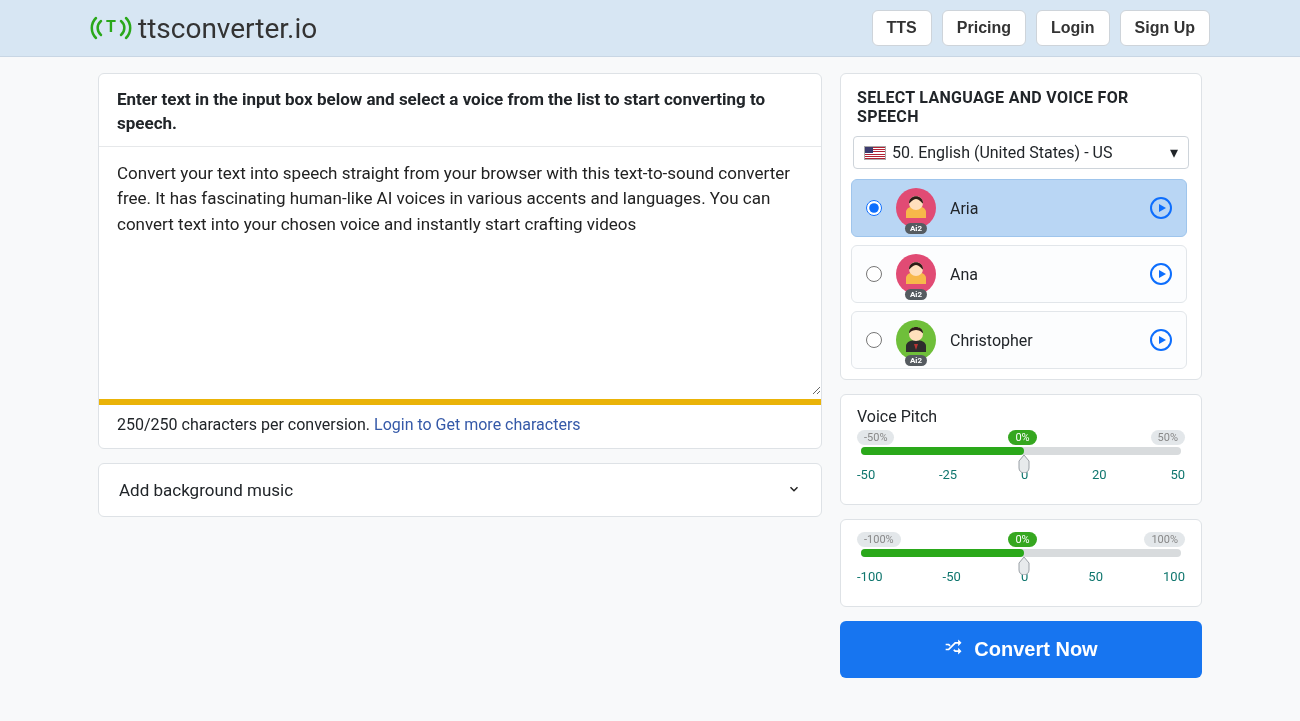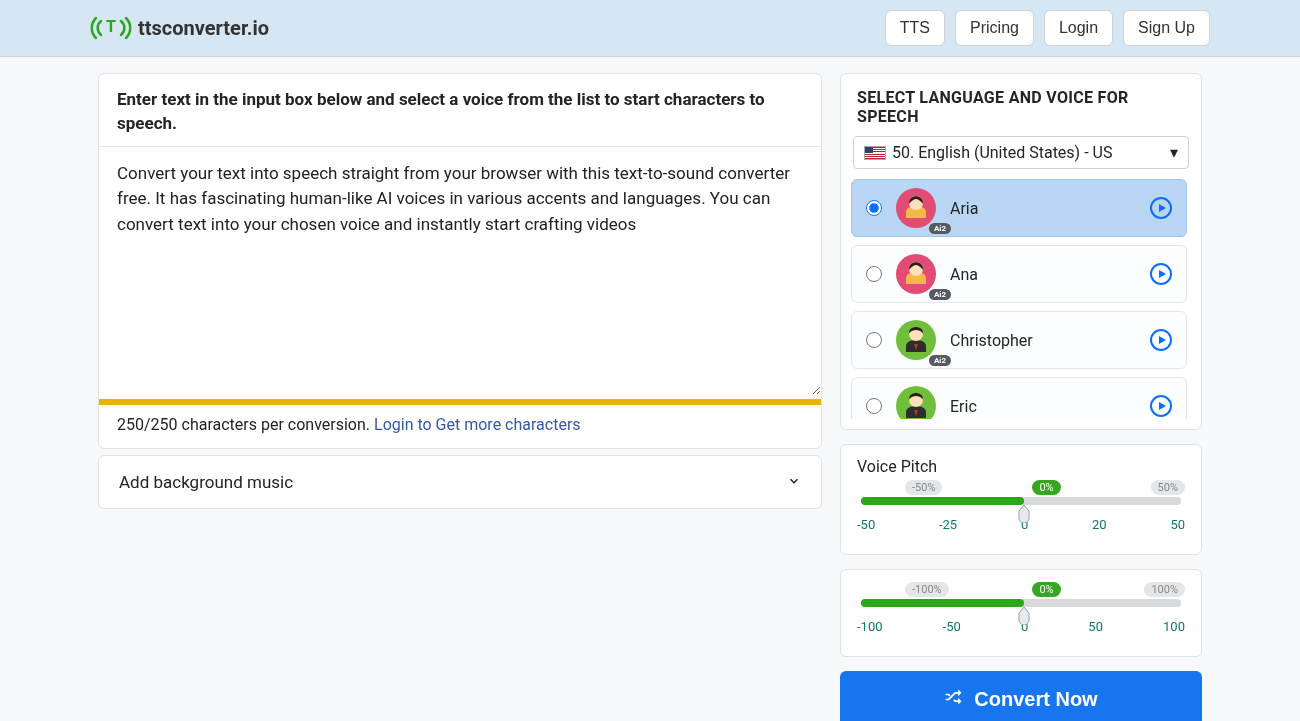--- a/index.html
+++ b/index.html
@@ -1,51 +1,51 @@
 <!DOCTYPE html>
 <html><head>
 <meta charset="utf-8">
 <style>
   * { box-sizing: border-box; margin: 0; padding: 0; }
   body { font-family: -apple-system, BlinkMacSystemFont, "Segoe UI", Roboto, Helvetica, Arial, sans-serif; background: #f8f9fa; color: #212529; font-size: 16px; }
   .topbar { background: #d7e6f3; height: 57px; display: flex; align-items: center; justify-content: space-between; padding: 0 90px 0 90px; border-bottom: 1px solid #c8d6e4; }
   .brand { display: flex; align-items: center; gap: 6px; }
-  .brand-text { font-size: 20px; font-weight: 700; color: #333; }
+  .brand-text { font-size: 28px; font-weight: 400; color: #333; }
   .brand-logo { display:flex; align-items:center; }
   .nav { display: flex; gap: 10px; }
-  .nav button { background: #fff; border: 1px solid #ced4da; border-radius: 6px; padding: 8px 14px; font-size: 16px; color: #333; cursor: pointer; }
+  .nav button { background: #fff; border: 1px solid #ced4da; border-radius: 6px; padding: 8px 14px; font-size: 16px; color: #333; cursor: pointer; font-weight: bold; }
   .page { max-width: 1120px; margin: 16px auto; display: flex; gap: 18px; padding: 0 8px; }
   .left { flex: 1; }
   .right { width: 362px; display: flex; flex-direction: column; gap: 14px; }
   .card { background: #fff; border: 1px solid #dee2e6; border-radius: 6px; }
   .instr { padding: 14px 18px 10px; font-weight: 700; font-size: 17px; line-height: 1.4; border-bottom: 1px solid #e6e8ea; }
   textarea { width: 100%; border: none; padding: 14px 18px; font-size: 17px; line-height: 1.5; resize: both; height: 248px; font-family: inherit; color: #222; outline: none; }
   .counter { padding: 10px 18px 14px; border-top: 6px solid #eab308; font-size: 16px; }
   .counter a { color: #3559a8; text-decoration: none; cursor: pointer; }
-  .bgmusic { margin-top: 6px; padding: 16px 20px; display: flex; justify-content: space-between; align-items: center; cursor: pointer; font-size: 17px; }
+  .bgmusic { margin-top: 14px; padding: 16px 20px; display: flex; justify-content: space-between; align-items: center; cursor: pointer; font-size: 17px; }
   .panel-title { font-weight: 700; text-transform: uppercase; font-size: 16px; letter-spacing: .3px; padding: 14px 16px 10px; }
   .lang-select { margin: 0 12px 10px; border: 1px solid #ced4da; border-radius: 4px; padding: 6px 10px; display: flex; align-items: center; justify-content: space-between; cursor: pointer; background: #fff; font-size: 16px; gap: 32px; }
   .flag { width: 22px; height: 14px; display: inline-block; margin-right: 6px; background: linear-gradient(to bottom,#b22234 0 7.7%,#fff 7.7% 15.4%,#b22234 15.4% 23.1%,#fff 23.1% 30.8%,#b22234 30.8% 38.5%,#fff 38.5% 46.2%,#b22234 46.2% 53.8%,#fff 53.8% 61.5%,#b22234 61.5% 69.2%,#fff 69.2% 76.9%,#b22234 76.9% 84.6%,#fff 84.6% 92.3%,#b22234 92.3% 100%); position:relative; border:1px solid #aaa;}
   .flag::before { content:""; position:absolute; top:0; left:0; width:40%; height:54%; background:#3c3b6e; }
   .voices-wrap { position: relative; margin: 0 4px 10px 10px; }
   .voices { max-height: 240px; overflow-y: auto; padding-right: 10px; display:flex; flex-direction:column; gap:8px; }
   .voices::-webkit-scrollbar { width: 14px; }
   .voices::-webkit-scrollbar-track { background: #f1f1f1; border:1px solid #e0e0e0; }
   .voices::-webkit-scrollbar-thumb { background: #c6c6c6; }
   .voice { display: flex; align-items: center; gap: 14px; padding: 8px 14px; border: 1px solid #e2e6ea; border-radius: 6px; cursor: pointer; background:#fcfdfe; }
   .voice.selected { background: #b9d6f4; border-color:#9fc5ec; }
   .voice input[type=radio] { width: 16px; height: 16px; accent-color: #0d6efd; }
   .avatar { width: 40px; height: 40px; border-radius: 50%; position: relative; display:flex; align-items:center; justify-content:center; }
-  .avatar .ai-badge { position:absolute; bottom:-6px; left:50%; transform:translateX(-50%); background:#555b60; color:#fff; font-size:8px; padding:1px 5px; border-radius:8px; font-weight:700;margin-left:24px;}
+  .avatar .ai-badge { position:absolute; bottom:-6px; left:50%; transform:translateX(-50%); background:#555b60; color:#fff; font-size:8px; padding:1px 5px; border-radius:8px; font-weight:700;}
   .voice-name { flex:1; font-size:16px; }
   .play { width:22px; height:22px; border:2px solid #0d6efd; border-radius:50%; display:flex; align-items:center; justify-content:center; cursor:pointer; }
   .play::before { content:""; display:block; width:0; height:0; border-left:7px solid #0d6efd; border-top:4px solid transparent; border-bottom:4px solid transparent; margin-left:2px;}
   .slider-card { padding: 12px 16px 22px; }
   .slider-title { font-size:16px; margin-bottom:4px; }
-  .marks { display:flex; justify-content:space-between; font-size:11px; margin-bottom:2px;margin-left:48px; }
+  .marks { display:flex; justify-content:space-between; font-size:11px; margin-bottom:2px; }
   .mark { background:#e3e7ea; color:#888; border-radius:8px; padding:1px 7px; }
   .mark.center { background:#36a720; color:#fff; }
   .track { position:relative; height:8px; background:#d8dbdd; border-radius:4px; margin:0 4px; }
   .fill { position:absolute; top:0; left:0; height:100%; background:#2aa81a; border-radius:4px; width:51%; }
   .thumb { position:absolute; top:8px; left:51%; transform:translateX(-50%); cursor:grab; }
   .ticks { display:flex; justify-content:space-between; font-size:13px; color:#0f766e; margin-top:12px; }
   .convert-btn { background:#1775f0; color:#fff; border:none; border-radius:6px; width:100%; padding:16px; font-size:20px; font-weight:600; cursor:pointer; display:flex; align-items:center; justify-content:center; gap:10px;}
   .chev { width:14px; height:14px; }
 </style>
 </head>
@@ -70,21 +70,21 @@
     <button>TTS</button>
     <button>Pricing</button>
     <button>Login</button>
     <button>Sign Up</button>
   </div>
 </div>
 
 <div class="page">
   <div class="left">
     <div class="card">
-      <div class="instr">Enter text in the input box below and select a voice from the list to start characters to speech.</div>
+      <div class="instr">Enter text in the input box below and select a voice from the list to start converting to speech.</div>
       <textarea id="ta" style="">Convert your text into speech straight from your browser with this text-to-sound converter free. It has fascinating human-like AI voices in various accents and languages. You can convert text into your chosen voice and instantly start crafting videos</textarea>
       <div class="counter">
         <span>250/250 characters per conversion. </span><a>Login to Get more characters</a>
       </div>
     </div>
     <div class="card bgmusic">
       <span>Add background music</span>
       <span>
         <svg class="chev" viewBox="0 0 24 24">
             <path d="M6 9l6 6 6-6" fill="none" stroke="#222" stroke-width="2.5"></path>
@@ -141,34 +141,20 @@
                   <path d="M10 26c0-8 20-8 20 0v6H10z" fill="#2d2d2d"></path>
                   <path d="M18 24h4l-2 6z" fill="#b83434"></path>
                   <circle cx="20" cy="14" r="7" fill="#ffe0bd"></circle>
                   <path d="M13 13c0-8 14-8 14 0c0 1-2-3-7-3s-7 4-7 3z" fill="#2d1d18"></path>
                 </svg>
                 <span class="ai-badge">Ai2</span>
               </span>
     <span class="voice-name">Christopher</span>
     <span class="play"></span>
             </div>
-            <div class="voice">
-              <input type="radio" name="voice" style="">
-    <span class="avatar">
-                <svg width="40" height="40" viewBox="0 0 40 40">
-                  <circle cx="20" cy="20" r="20" fill="#6fbf3a"></circle>
-                  <path d="M10 26c0-8 20-8 20 0v6H10z" fill="#2d2d2d"></path>
-                  <path d="M18 24h4l-2 6z" fill="#b83434"></path>
-                  <circle cx="20" cy="14" r="7" fill="#ffe0bd"></circle>
-                  <path d="M13 13c0-8 14-8 14 0c0 1-2-3-7-3s-7 4-7 3z" fill="#2d1d18"></path>
-                </svg>
-              </span>
-    <span class="voice-name">Eric</span>
-    <span class="play"></span>
-            </div>
           </div>
       </div>
     </div>
 
     <div class="card slider-card">
       <div class="slider-title">Voice Pitch</div>
       <div class="marks">
         <span class="mark">-50%</span>
         <span class="mark center">0%</span>
         <span class="mark">50%</span>

